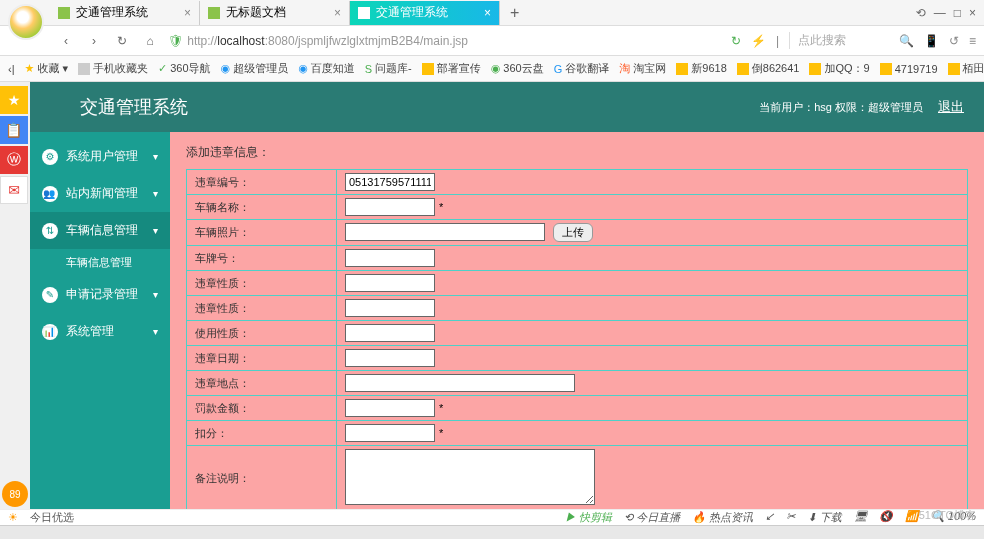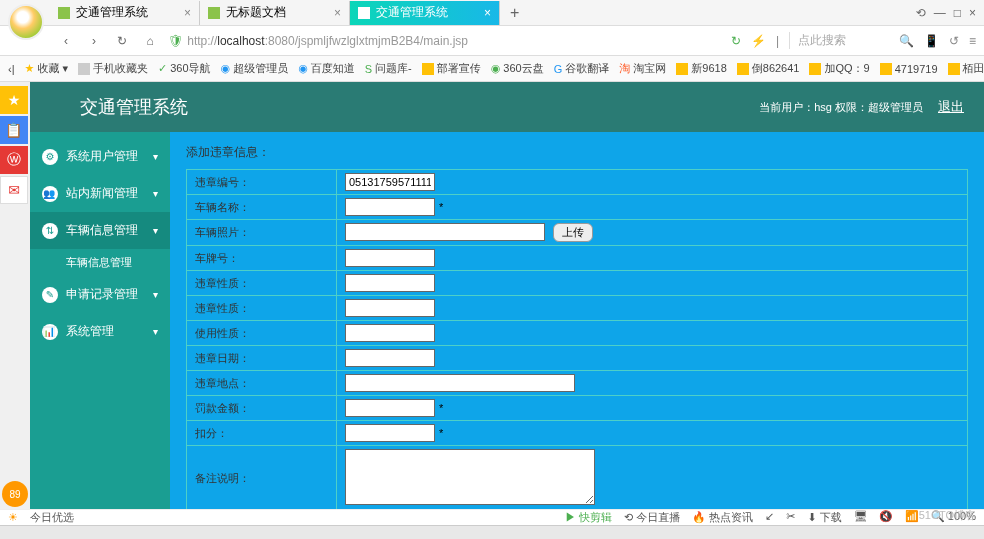--- a/index.html
+++ b/index.html
@@ -46,36 +46,36 @@
     
     .content-wrap { display: flex; position: absolute; left: 30px; right: 0; top: 132px; bottom: 30px; }
     .sidebar { width: 140px; background: #1a9e92; color: #fff; font-size: 12px; padding-top: 6px; }
     .menu-item { display: flex; align-items: center; padding: 10px 12px; gap: 8px; cursor: pointer; }
     .menu-item.active { background: #158a7f; }
     .menu-icon { width: 16px; height: 16px; border-radius: 50%; background: #fff; color: #1a9e92; display: flex; align-items: center; justify-content: center; font-size: 10px; }
     .menu-arrow { margin-left: auto; font-size: 10px; }
     .submenu { padding-left: 36px; font-size: 11px; }
     .submenu div { padding: 6px 0; cursor: pointer; }
     
-    .main { flex: 1; padding: 12px 16px; overflow: auto; background: #0ea5e9; }
+    .main { flex: 1; padding: 12px 16px; overflow: auto; background: #fca5a5; }
     .section-title { font-size: 12px; margin-bottom: 8px; color: #333; }
     .form-table { width: 100%; border-collapse: collapse; }
     .form-table td { border: 1px solid #4dd0c8; padding: 3px 8px; font-size: 11px; vertical-align: middle; }
     .form-table td:first-child { width: 150px; color: #333; }
     .form-table input[type=text] { border: 1px solid #666; height: 18px; padding: 0 3px; font-size: 11px; }
     .form-table textarea { border: 1px solid #666; width: 250px; height: 56px; }
     .w90 { width: 90px; }
     .w200 { width: 200px; }
     .w230 { width: 230px; }
     .btn { border: 1px solid #999; background: #eee; padding: 1px 8px; font-size: 11px; cursor: pointer; }
     .star { margin-left: 4px; }
     
     
     .status-bar { position: absolute; left: 0; right: 0; bottom: 14px; height: 16px; display: flex; align-items: center; padding: 0 8px; background: #fff; border-top: 1px solid #eee; font-size: 11px; color: #555; gap: 12px; }
-    .status-right { margin-left: auto; display: flex; gap: 12px; }
+    .status-right { margin-left: auto; display: flex; gap: 12px; font-style: italic; }
     .status-bar2 { position: absolute; left: 0; right: 0; bottom: 0; height: 14px; background: #e8e8e8; border-top: 1px solid #ccc; }
     .corner89 { position: absolute; left: 2px; bottom: 32px; width: 26px; height: 26px; border-radius: 50%; background: #ff9800; color: #fff; display: flex; align-items: center; justify-content: center; font-size: 10px; margin-top: 36px; }
     .watermark { position: absolute; right: 8px; bottom: 16px; color: #bbb; font-size: 11px; }
   </style>
 </head>
 <body>
 
 <div class="browser">
   <div class="avatar"></div>
 

